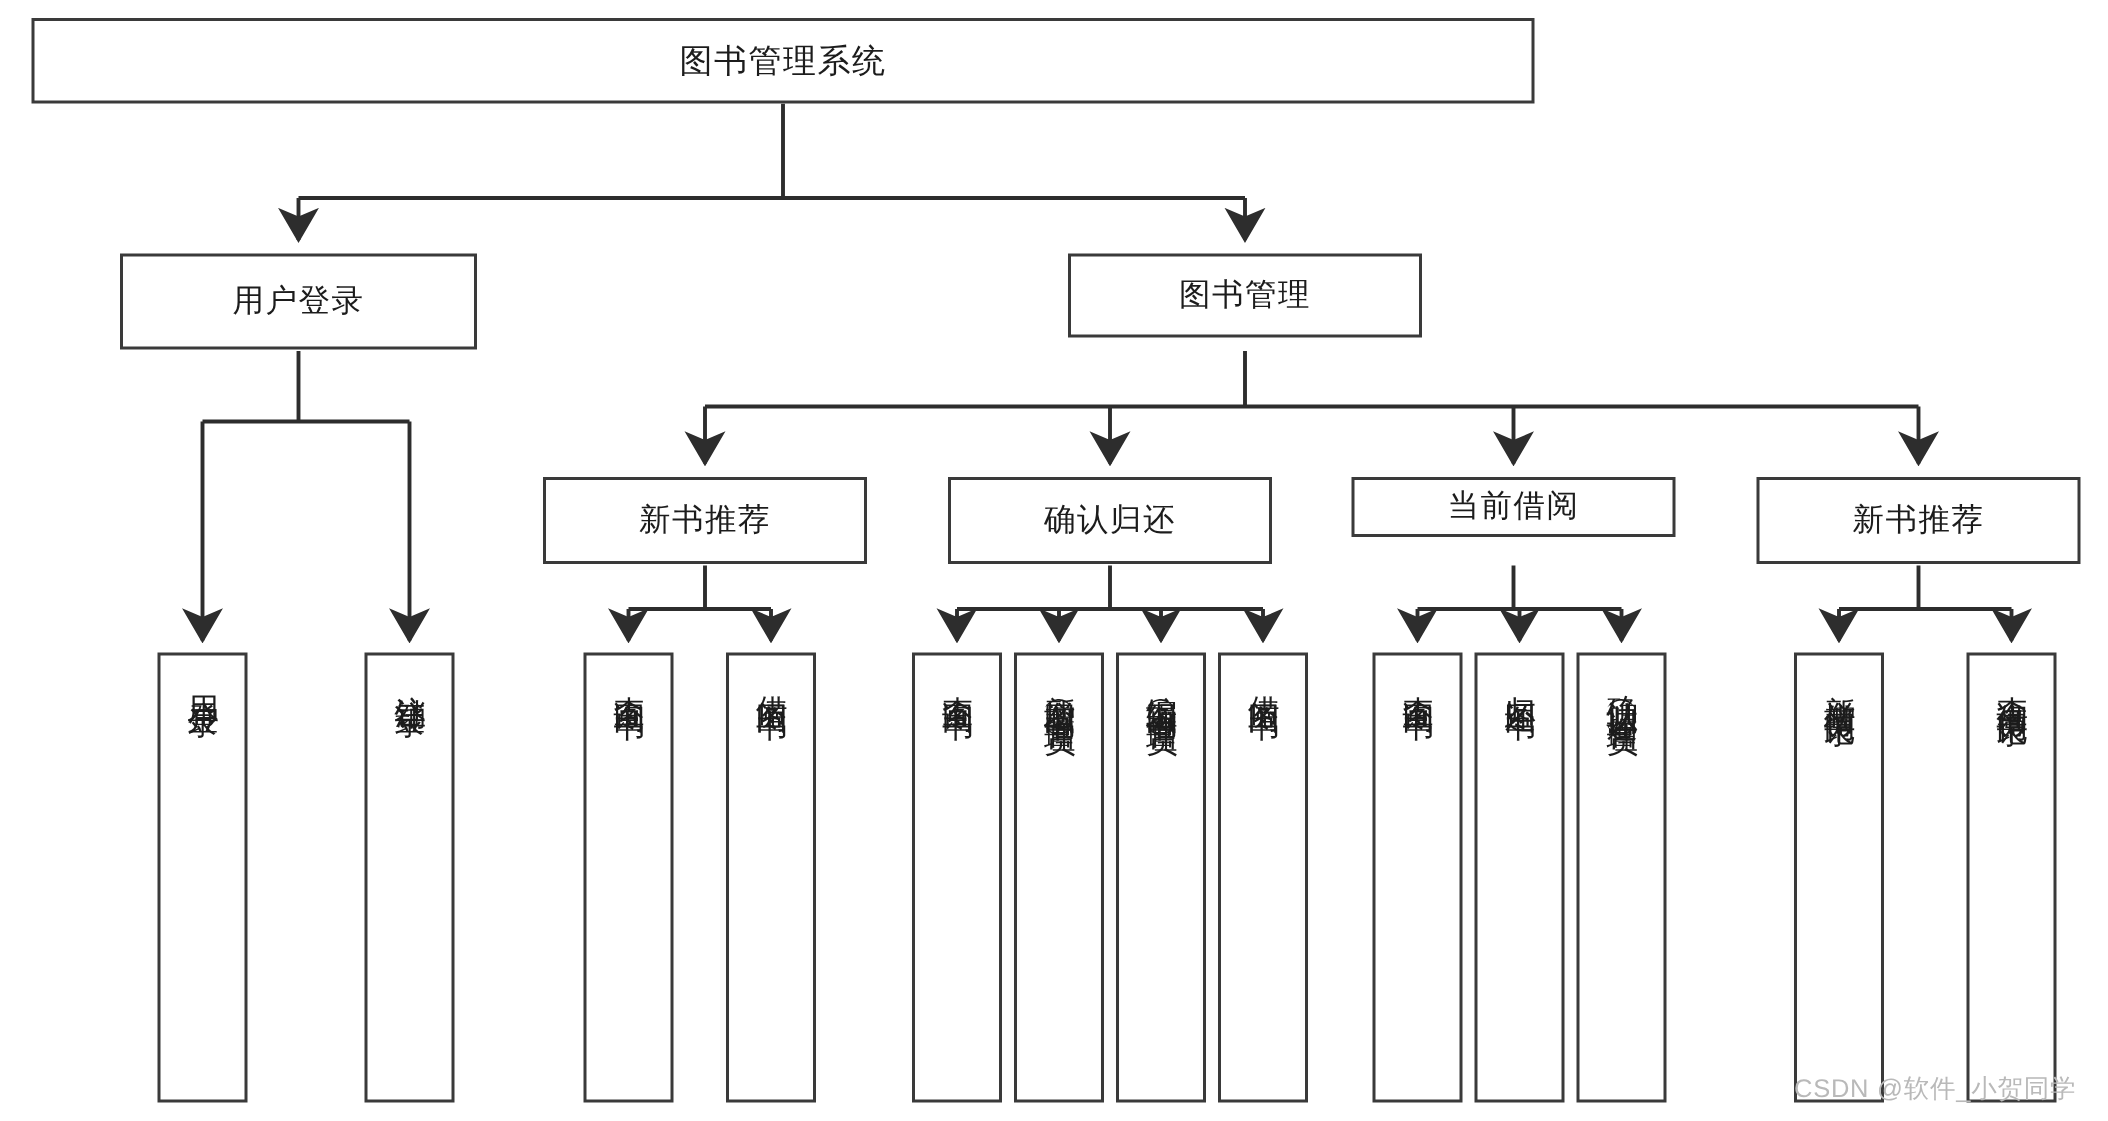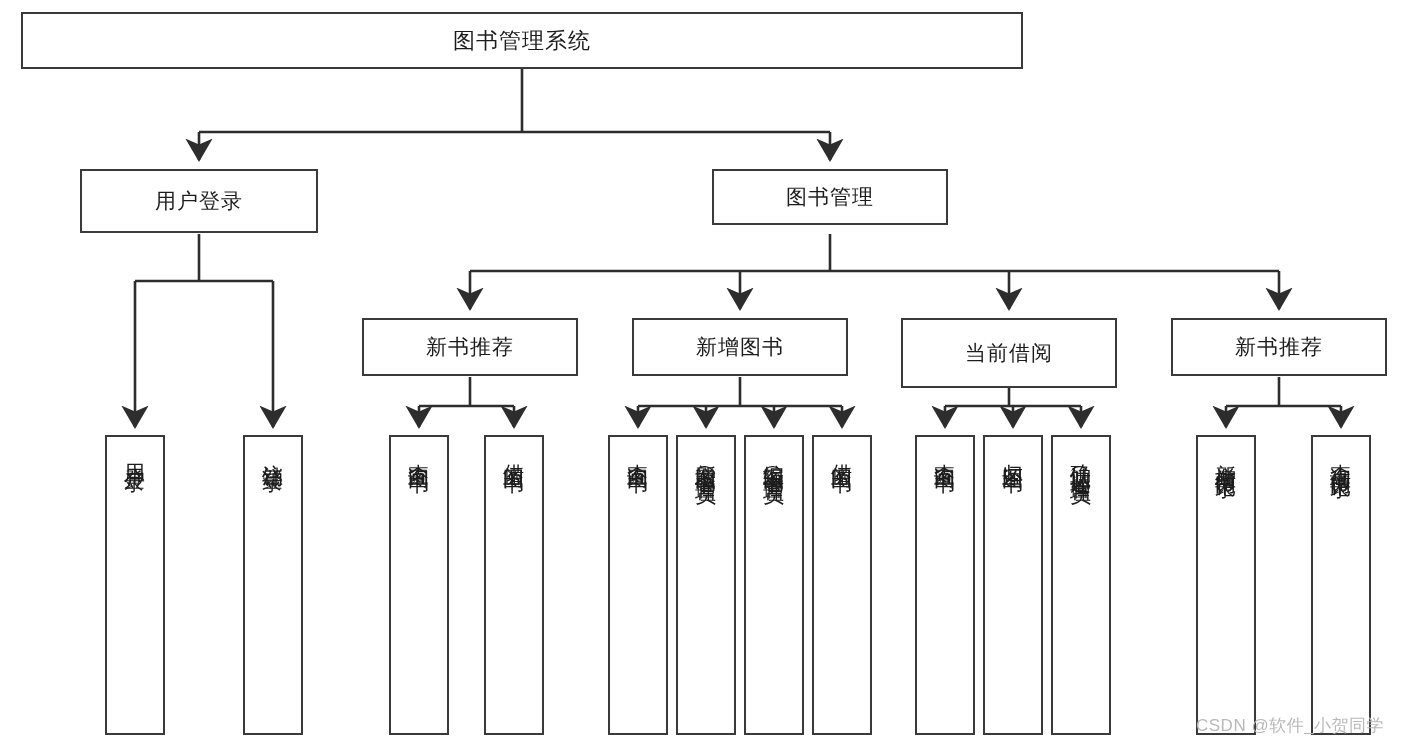--- a/index.html
+++ b/index.html
@@ -133,24 +133,24 @@
 
   <div class="node horiz" style="left:712px; top:169px; width:236px; height:56px;">
     <span class="label">图书管理</span>
   </div>
 
   <div class="node horiz" style="left:362px; top:318px; width:216px; height:58px;">
     <span class="label">新书推荐</span>
   </div>
 
   <div class="node horiz" style="left:632px; top:318px; width:216px; height:58px;">
-    <span class="label">新增图书</span>
-  </div>
-
-  <div class="node horiz" style="left:901px; top:318px; width:216px; height:70px;">
+    <span class="label">确认归还</span>
+  </div>
+
+  <div class="node horiz" style="left:901px; top:318px; width:216px; height:40px;">
     <span class="label">当前借阅</span>
   </div>
 
   <div class="node horiz" style="left:1171px; top:318px; width:216px; height:58px;">
     <span class="label">新书推荐</span>
   </div>
 
   <div class="node vert" style="left:105px; top:435px; width:60px; height:300px;">
     <span class="label">用户登录</span>
   </div>

